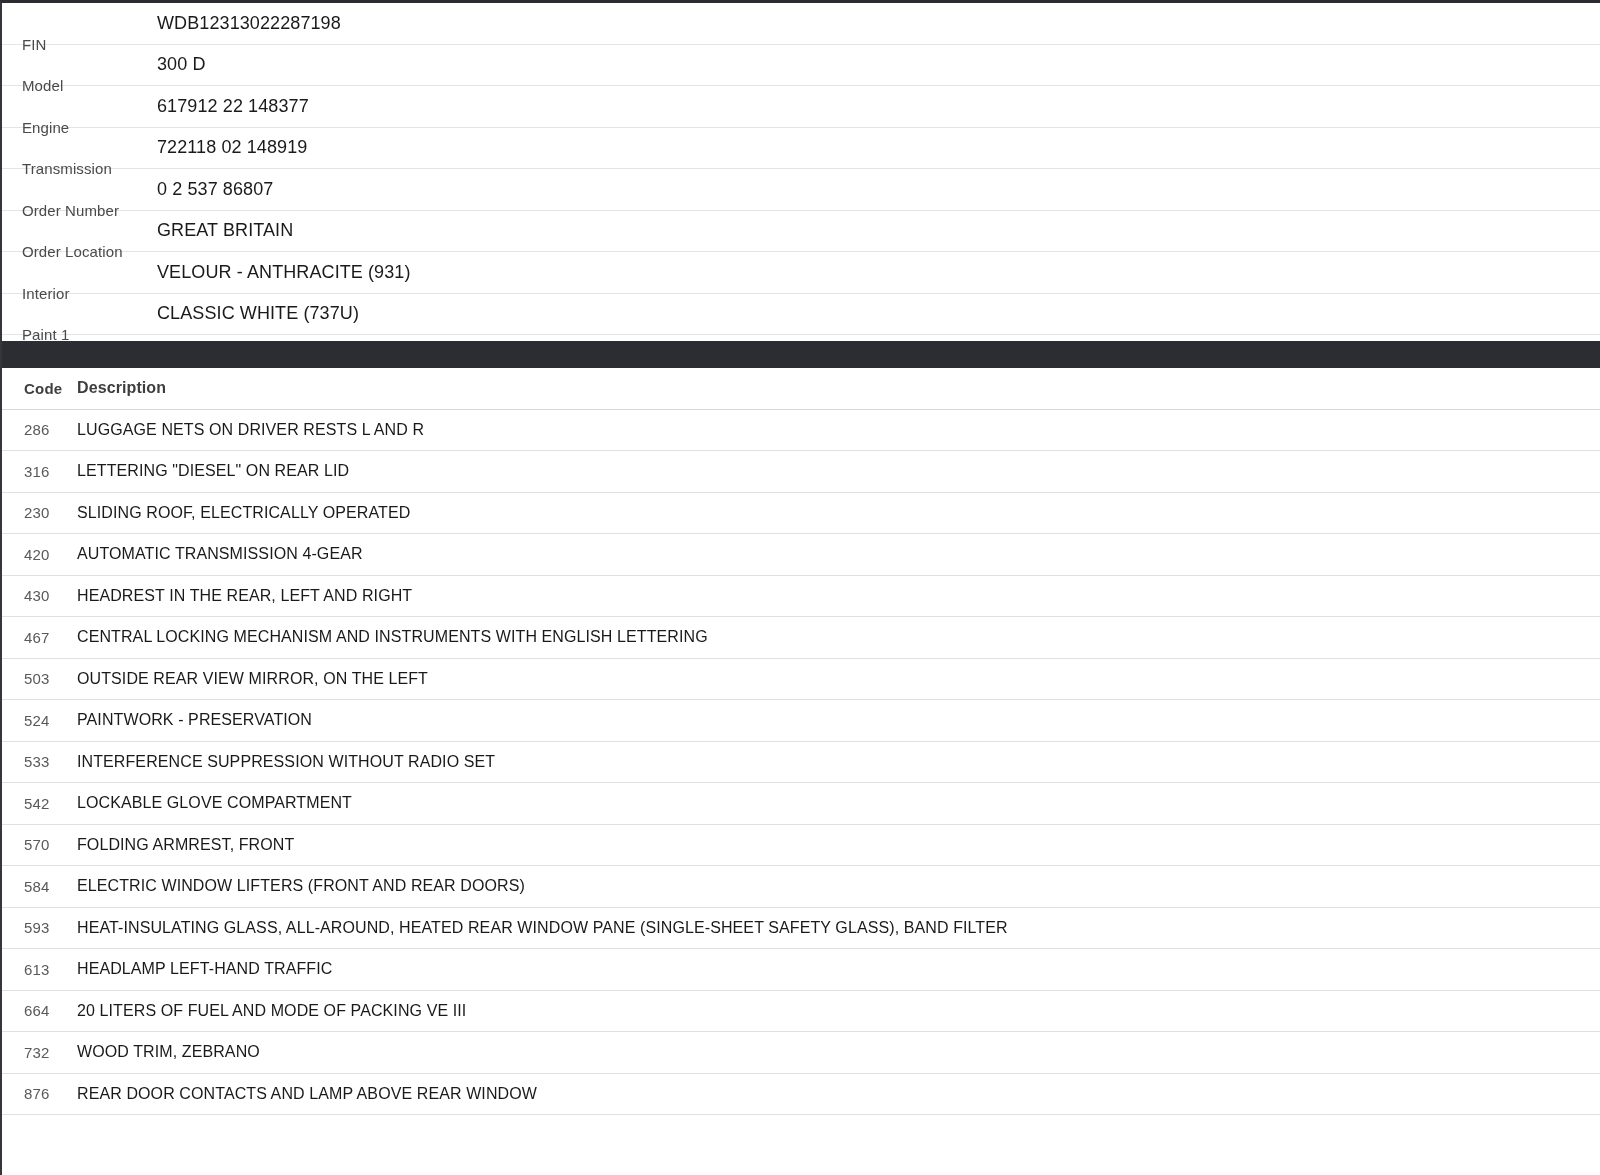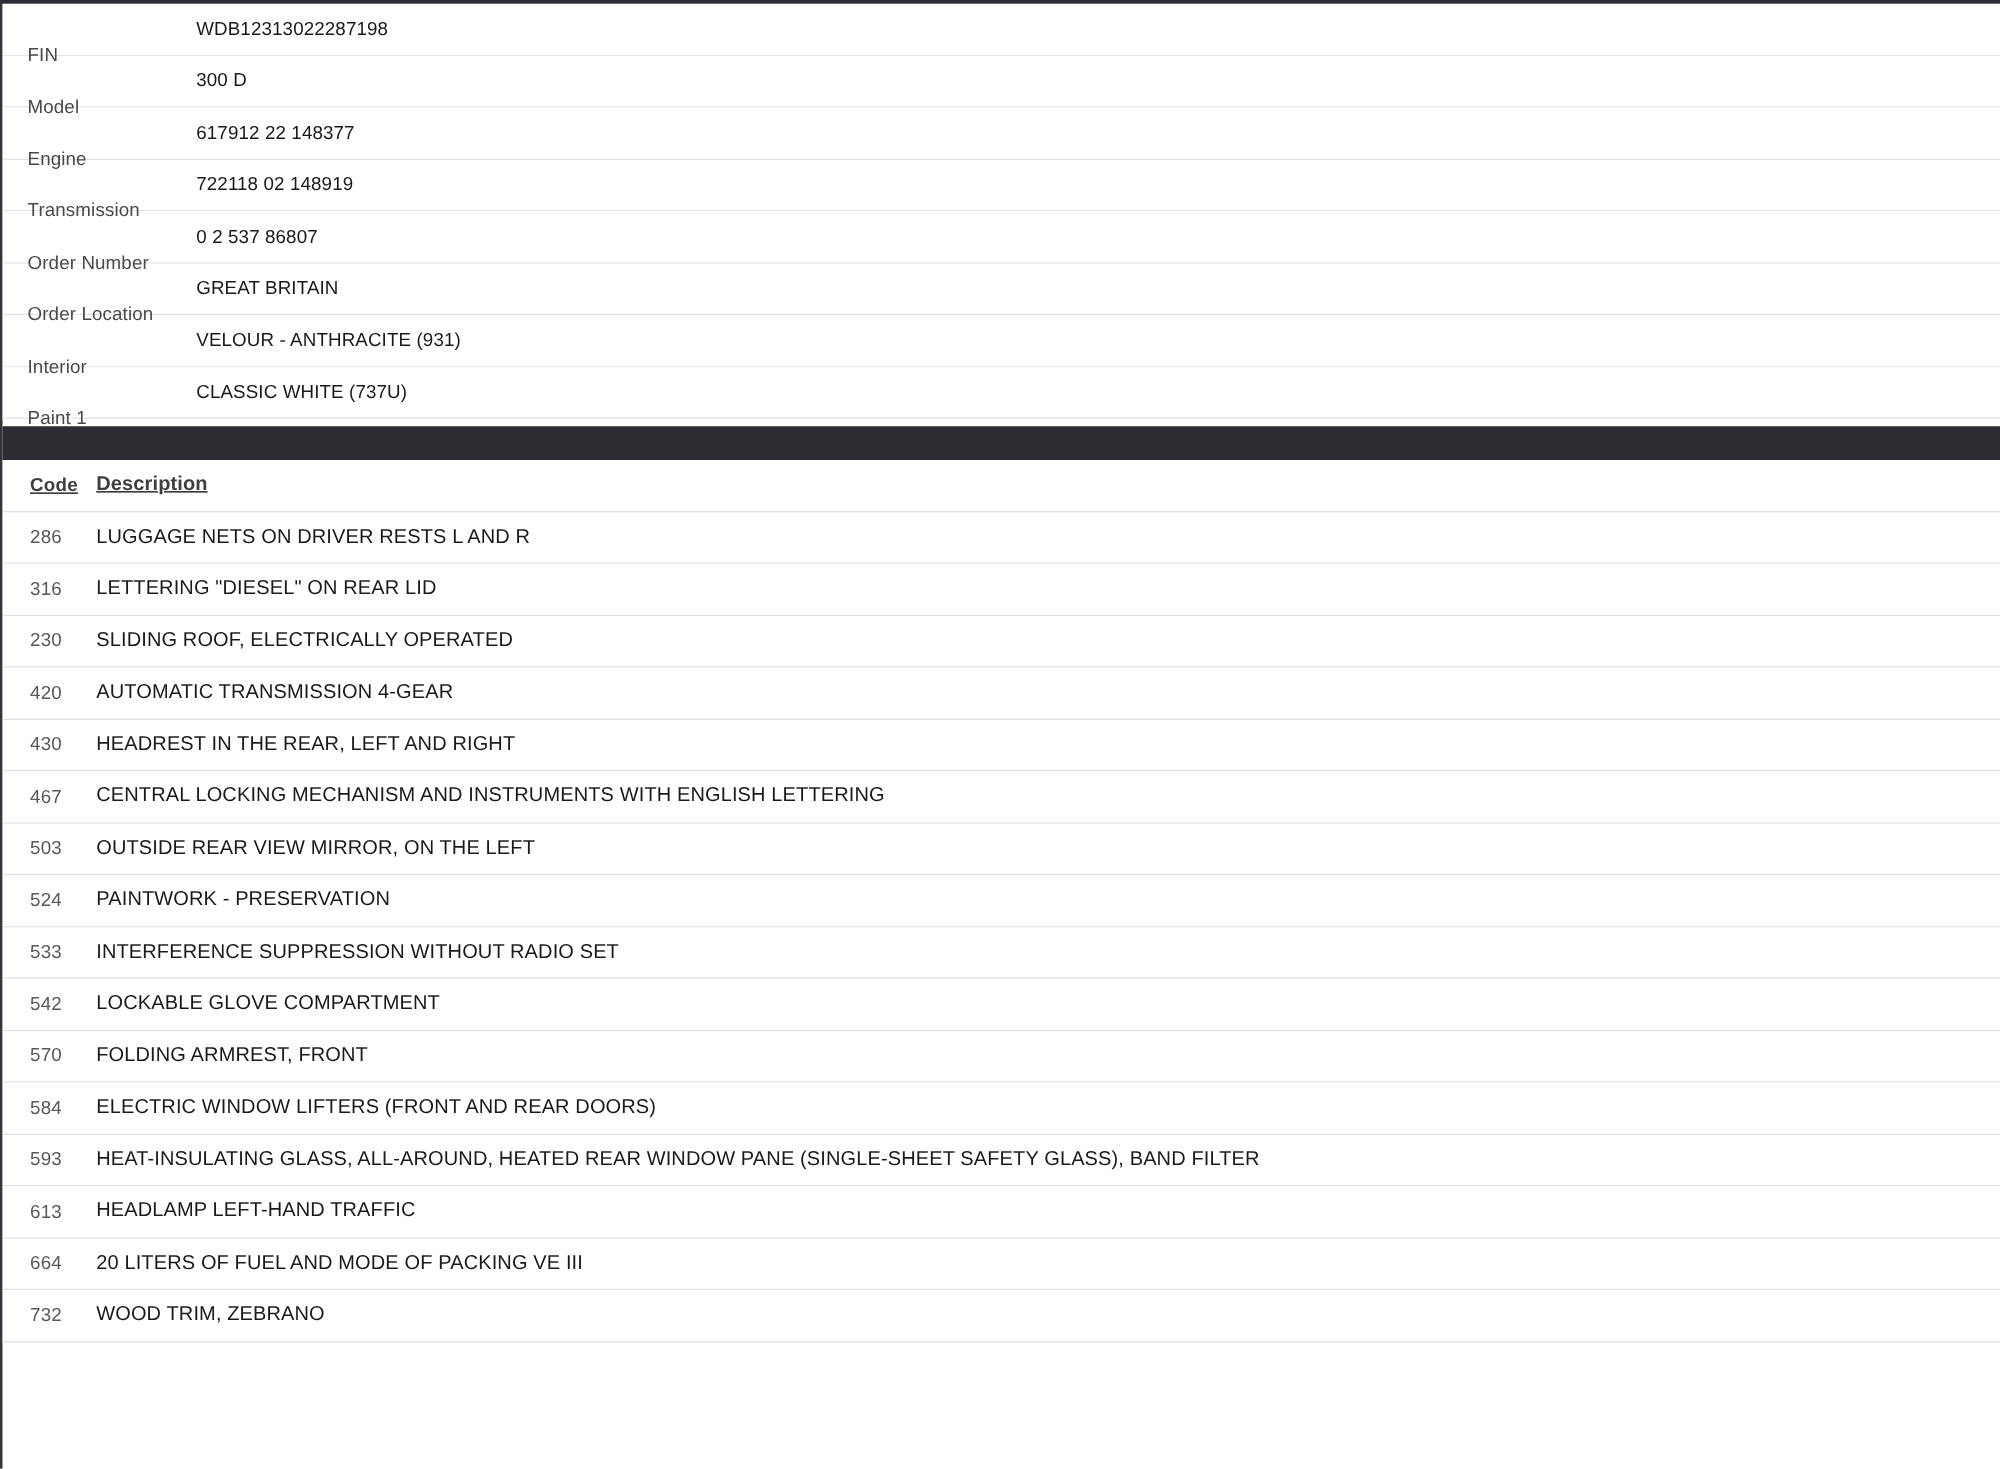--- a/index.html
+++ b/index.html
@@ -28,42 +28,42 @@
   .info-label {
     width: 155px;
     padding-left: 20px;
     flex: 0 0 155px;
     font-size: 15px;
     color: #4a4a4c;
     letter-spacing: 0.1px;
     margin-top: 42px;
   }
   .info-value {
-    font-size: 15px;
+    font-size: 18px;
     color: #1a1a1c;
     letter-spacing: 0.1px;
   }
   
   .section-bar {
     margin-top: 6px;
     height: 27px;
     background: #2b2d33;
     margin-left: -2px; 
     width: 1600px;
   }
   
   .options-table { width: 100%; }
   .opt-row {
     display: flex;
     align-items: center;
     height: 41.5px;
     border-bottom: 1px solid #e0e0e1;
     background: #ffffff;
   }
-  .opt-row.header { border-bottom: 1px solid #d8d8d9; text-decoration: underline; }
+  .opt-row.header { border-bottom: 1px solid #d8d8d9; }
   .opt-code {
     width: 75px;
     padding-left: 22px;
     flex: 0 0 75px;
     font-size: 15px;
     color: #59595c;
     letter-spacing: 0.2px;
   }
   .opt-desc {
     font-size: 16px;
@@ -205,16 +205,20 @@
     <div class="opt-row">
       <div class="opt-code">664</div>
       <div class="opt-desc">20 LITERS OF FUEL AND MODE OF PACKING VE III</div>
     </div>
 
     <div class="opt-row">
       <div class="opt-code">732</div>
       <div class="opt-desc">WOOD TRIM, ZEBRANO</div>
     </div>
 
+    <div class="opt-row">
+      <div class="opt-code">876</div>
+      <div class="opt-desc">REAR DOOR CONTACTS AND LAMP ABOVE REAR WINDOW</div>
+    </div>
   </div>
   </div>
 
 </div>
 
 </body></html>

